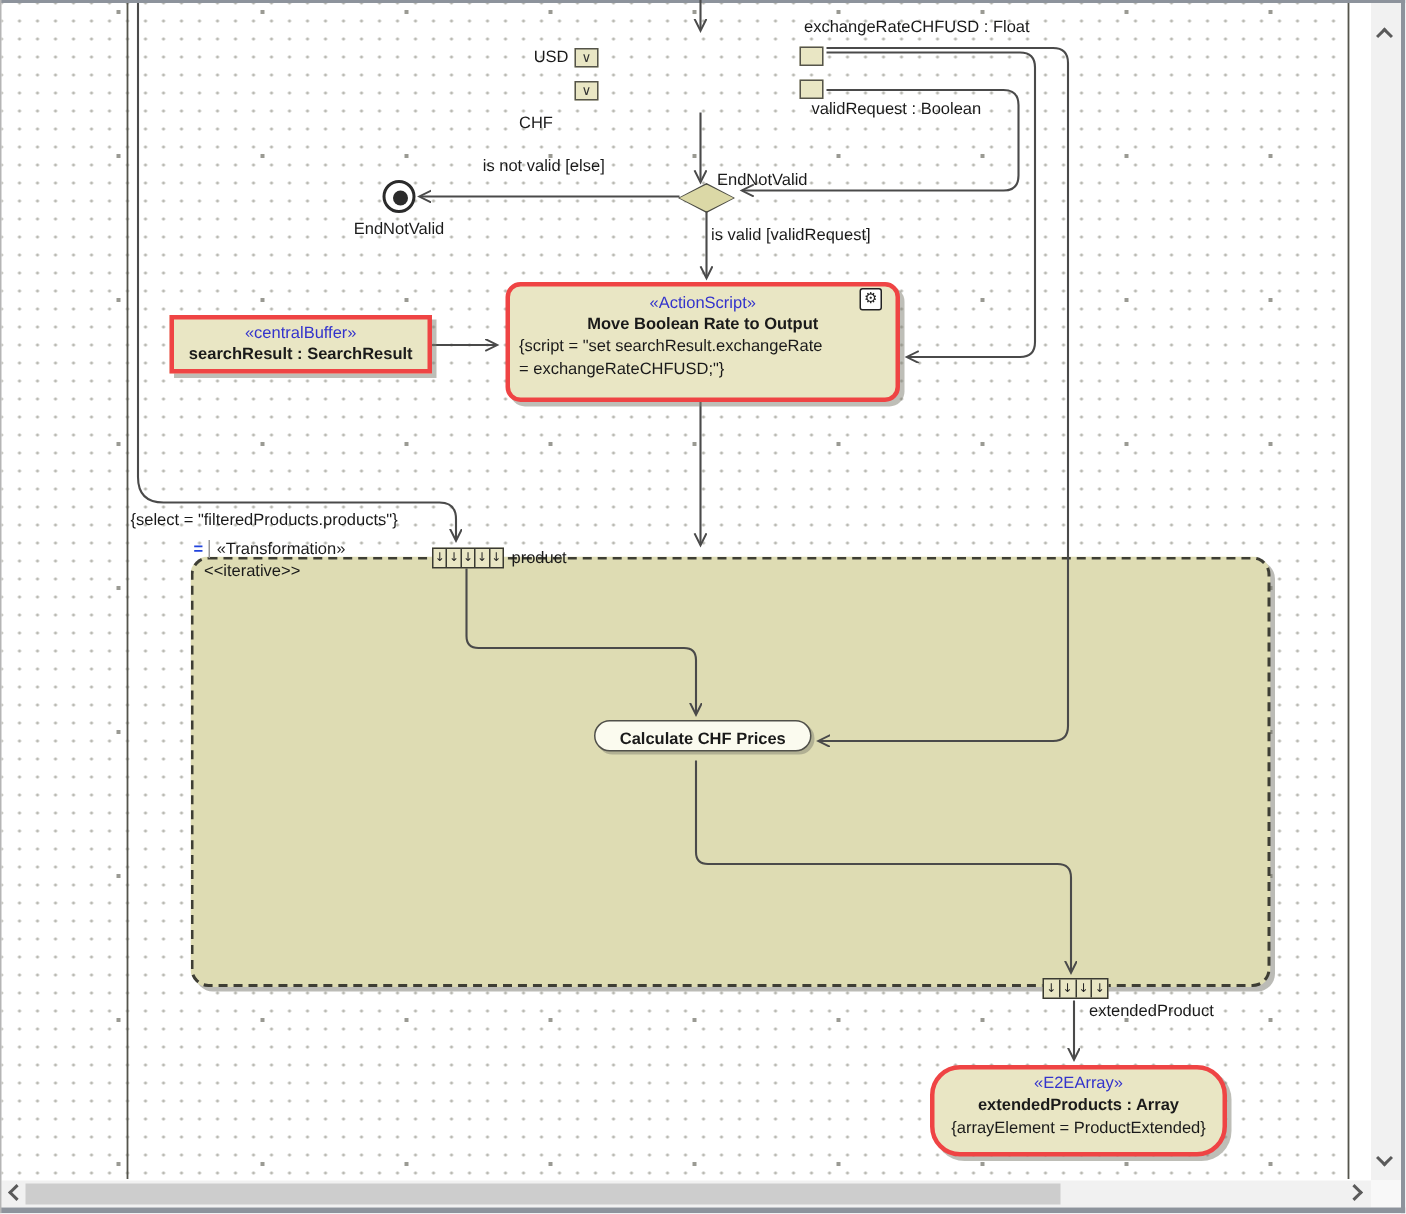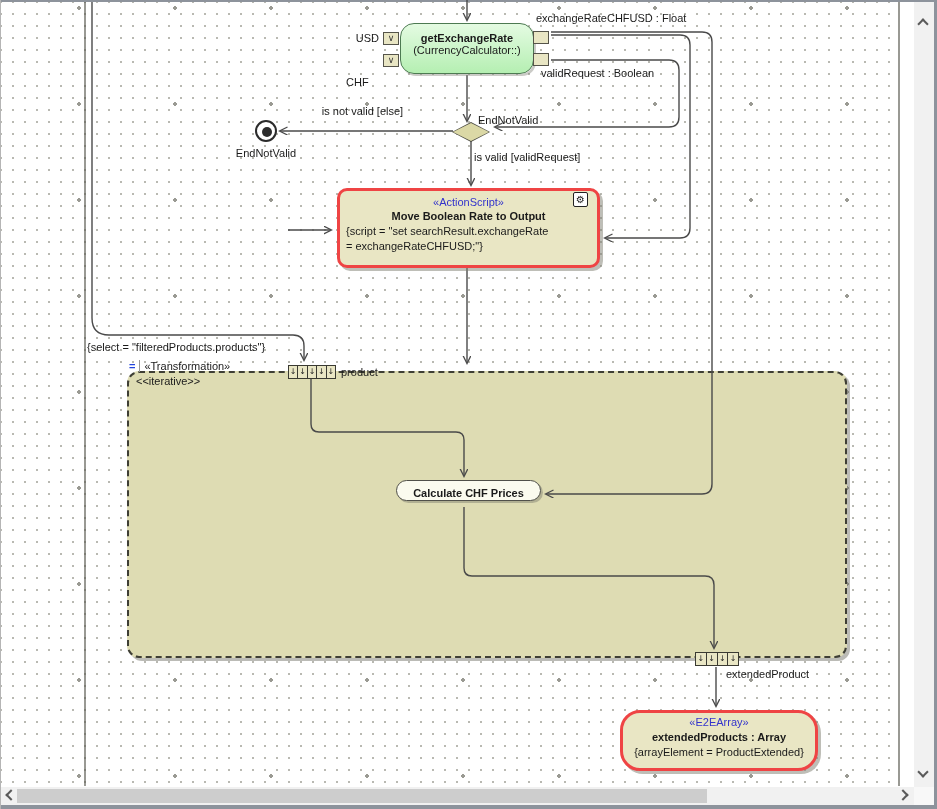--- a/index.html
+++ b/index.html
@@ -93,24 +93,20 @@
       <path d="M92,2 V318 Q92,335 109,335 H293 Q304,335 304,346 L304,360" marker-end="url(#arrO)"></path>
       <path d="M311,378 V424 Q311,432 319,432 H456 Q464,432 464,440 L464,476" marker-end="url(#arrO)"></path>
       <path d="M464,507 V568 Q464,576 472,576 H705 Q714,576 714,585 L714,648" marker-end="url(#arrO)"></path>
       <path d="M716,667 L716,706" marker-end="url(#arrO)"></path>
     </g>
   </svg>
 
   <div class="abs region"></div>
   <div class="abs lbl txt-layer" style="left:136px; top:375px;">&lt;&lt;iterative&gt;&gt;</div>
 
-  <div class="abs green-node node-layer">
-    <div class="btitle">getExchangeRate</div>
-    <div class="ctr lbl">(CurrencyCalculator::)</div>
-  </div>
   <div class="abs pin node-layer" style="left:383px; top:32px;">
     <span>∨</span>
   </div>
   <div class="abs pin node-layer" style="left:383px; top:54px;">
     <span>∨</span>
   </div>
   <div class="abs pin node-layer" style="left:533px; top:31px;"></div>
   <div class="abs pin node-layer" style="left:533px; top:53px;"></div>
   <div class="abs lbl txt-layer" style="left:346px; top:32px; width:33px; text-align:right;">USD</div>
   <div class="abs lbl txt-layer" style="left:346px; top:54px; width:33px; text-align:left;margin-top:22px;">CHF</div>
@@ -131,20 +127,24 @@
   <div class="abs tan as-box node-layer">
     <div class="stereo">«ActionScript»</div>
     <div class="btitle" style="margin-top:2px;">Move Boolean Rate to Output</div>
     <div class="lbl" style="margin:3px 0 0 6px;">{script = "set searchResult.exchangeRate</div>
     <div class="lbl" style="margin:3px 0 0 6px;">= exchangeRateCHFUSD;"}</div>
   </div>
   <div class="abs gear node-layer">
     <span>⚙</span>
   </div>
 
+  <div class="abs tan cb-box node-layer">
+    <div class="stereo">«centralBuffer»</div>
+    <div class="btitle" style="margin-top:2px;">searchResult : SearchResult</div>
+  </div>
 
   <div class="abs lbl txt-layer" style="left:129px; top:316px;margin-top:44px;">
     <span class="eq-icon">=</span><span>«Transformation»</span>
   </div>
   <div class="abs lbl txt-layer" style="left:87px; top:341px;">{select = "filteredProducts.products"}</div>
 
   <div class="abs exp-node" style="left:288px; top:365px; width:48px;">
     <span class="exp-cell">↓</span>
     <span class="exp-cell">↓</span>
     <span class="exp-cell">↓</span>

